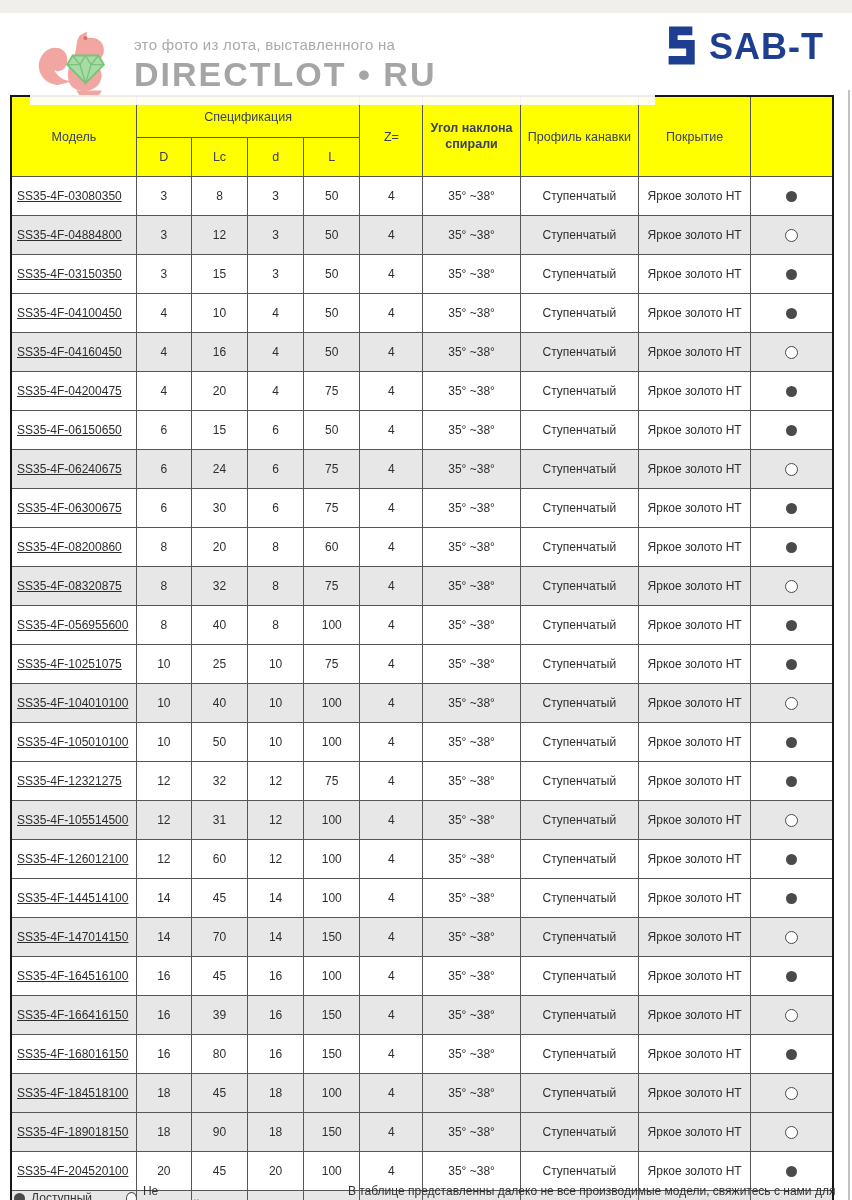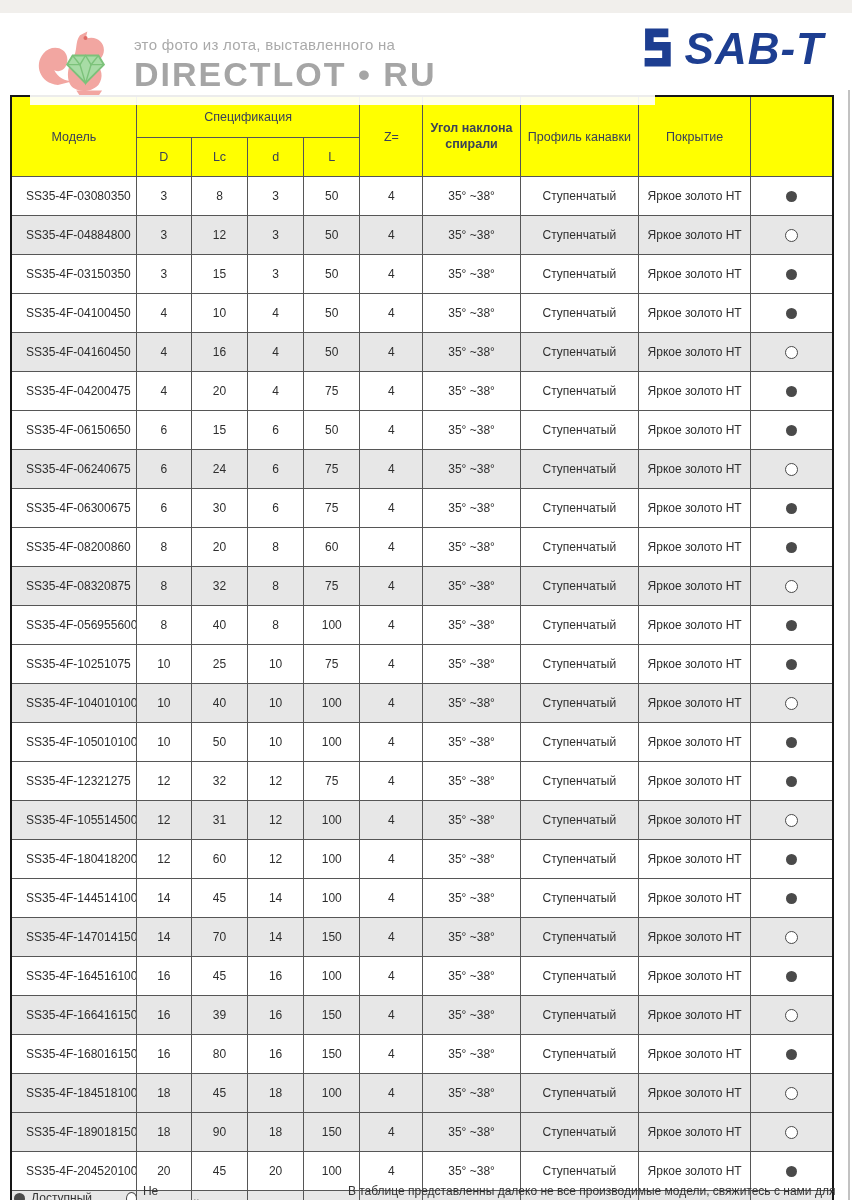--- a/index.html
+++ b/index.html
@@ -14,34 +14,34 @@
   
   .wm{position:absolute;left:34px;top:24px;display:flex;align-items:center;}
   .wm-squirrel{width:92px;height:74px;margin-right:8px;}
   .wm-texts{padding-top:8px;}
   .wm-line1{font-size:15px;color:#aaaaaa;letter-spacing:.3px;}
   .wm-brand{font-size:34px;font-weight:bold;color:#a5a5a5;letter-spacing:2px;margin-top:2px;}
 
   
   .brand{position:absolute;right:28px;top:24px;display:flex;align-items:center;}
   .brand-icon{width:38px;height:46px;margin-right:10px;}
-  .brand-name{font-size:44px;font-weight:bold;font-style:italic;letter-spacing:1px;text-align:right;}
+  .brand-name{font-size:36px;font-weight:bold;letter-spacing:1px;text-align:right;}
 
   
   .tbl-wrap{position:absolute;left:10px;top:95px;width:824px;}
   table{border-collapse:collapse;table-layout:fixed;width:824px;}
   th,td{border:1px solid #565656;font-size:12px;color:#2e2e2e;overflow:hidden;white-space:nowrap;}
   table{border:2px solid #161616;}
   thead th{background:#ffff00;color:#3a4158;font-weight:normal;font-size:12.5px;text-align:center;}
   thead tr.h1 th{height:38px;}
   thead tr.h2 th{height:36px;}
   th.wrap{white-space:normal;line-height:1.25;font-weight:bold;}
   tbody td{height:36px;text-align:center;background:#ffffff;}
   tbody tr.alt td{background:#e7e7e7;}
-  td.model{text-align:left;padding-left:14px;}
+  td.model{text-align:left;padding-left:5px;text-decoration:underline;}
   .dot{display:inline-block;vertical-align:middle;}
   .dot.filled{width:11px;height:11px;border-radius:50%;background:#4a4a4a;}
   .dot.hollow{width:11px;height:11px;border-radius:50%;background:#fff;border:1.5px solid #4a4a4a;}
   .wm-strip{position:absolute;left:30px;top:95px;width:625px;height:10px;background:rgba(255,255,255,.92);pointer-events:none;}
 
   
   .legend{position:absolute;left:14px;top:1184px;width:830px;display:flex;align-items:center;font-size:12px;color:#333;}
   .legend .item{display:flex;align-items:center;margin-right:34px;}
   .legend .dot{margin-right:6px;}
   .legend .note{margin-left:110px;color:#333;}
@@ -322,21 +322,21 @@
     <td>12</td>
     <td>100</td>
     <td>4</td>
     <td>35° ~38°</td>
     <td>Ступенчатый</td>
     <td>Яркое золото HT</td>
     <td><span class="dot hollow"></span></td>
   </tr>
 
   <tr>
-    <td class="model">SS35-4F-180418200</td>
+    <td class="model">SS35-4F-126012100</td>
     <td>12</td>
     <td>60</td>
     <td>12</td>
     <td>100</td>
     <td>4</td>
     <td>35° ~38°</td>
     <td>Ступенчатый</td>
     <td>Яркое золото HT</td>
     <td><span class="dot filled"></span></td>
   </tr>

